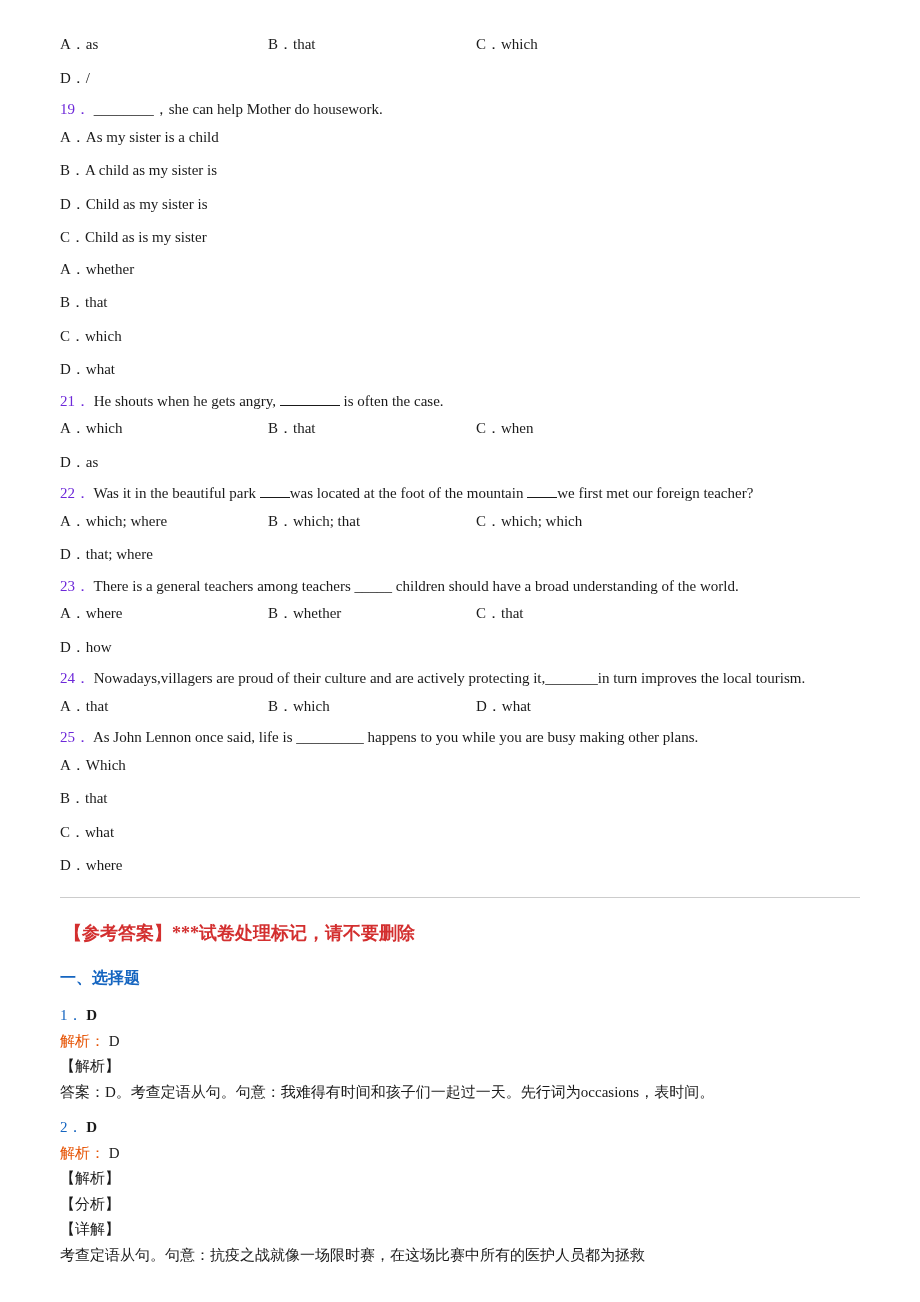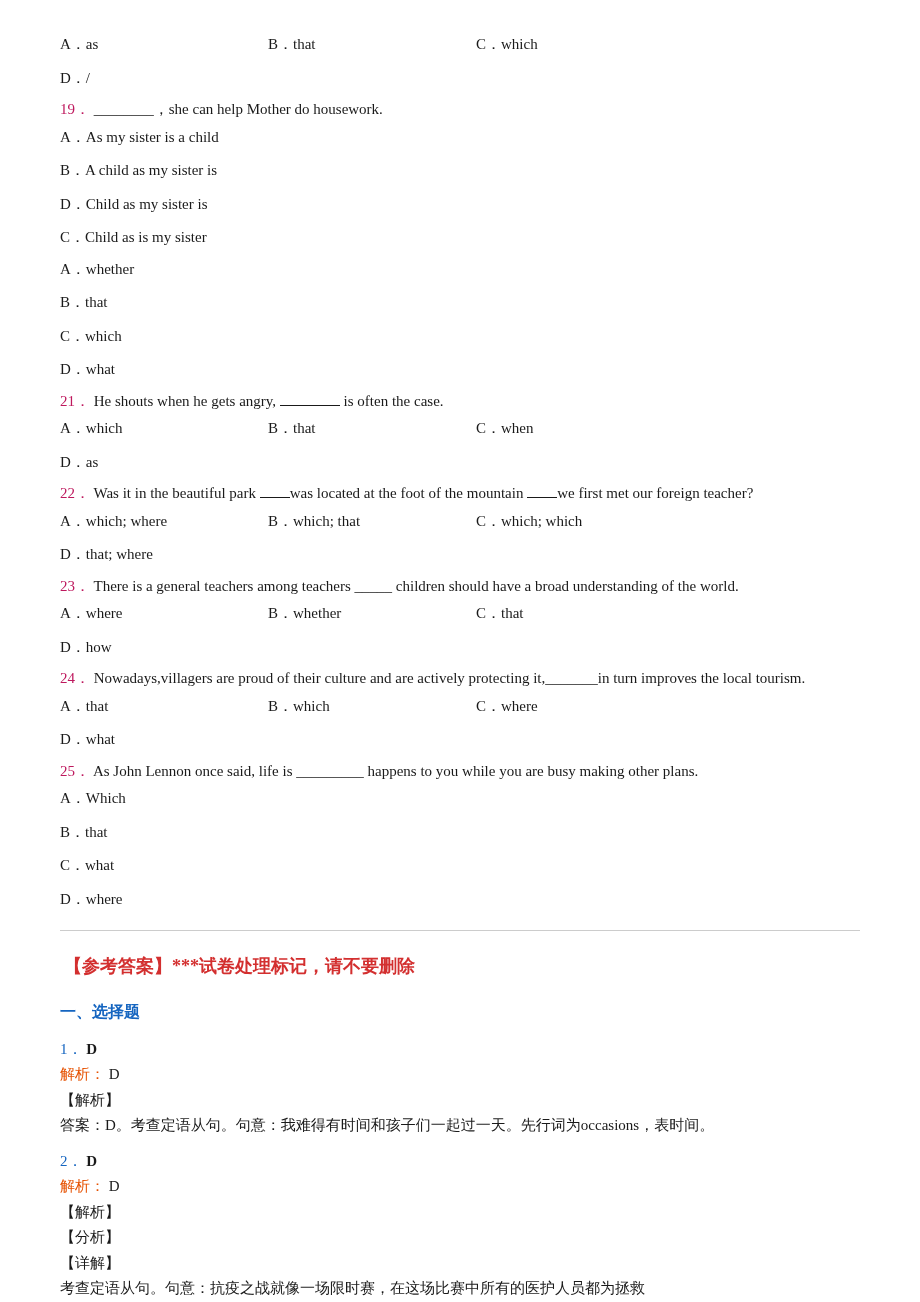--- a/index.html
+++ b/index.html
@@ -10,21 +10,21 @@
       color: #1a1a1a;
       width: 920px;
       min-height: 1302px;
       padding: 30px 60px;
       line-height: 1.7;
     }
     .question-block {
       margin-bottom: 6px;
     }
     .question-number {
-      color: #be185d;
+      color: #6d28d9;
       font-weight: normal;
     }
     .question-text {
       display: inline;
     }
     .options-row {
       display: flex;
       flex-wrap: wrap;
       margin: 2px 0 6px 0;
       gap: 8px;
@@ -159,21 +159,20 @@
 </div>
 
 <div class="question-block">
   <p>
     <span class="question-number">24．</span>
     <span class="question-text">Nowadays,villagers are proud of their culture and are actively protecting it,_______in turn improves the local tourism.</span>
   </p>
   <div class="options-row">
     <div class="option">A．that</div>
     <div class="option">B．which</div>
-    <div class="option">C．where</div>
     <div class="option">D．what</div>
   </div>
 </div>
 
 <div class="question-block">
   <p>
     <span class="question-number">25．</span>
     <span class="question-text">As John Lennon once said, life is _________ happens to you while you are busy making other plans.</span>
   </p>
   <div class="options-row">

